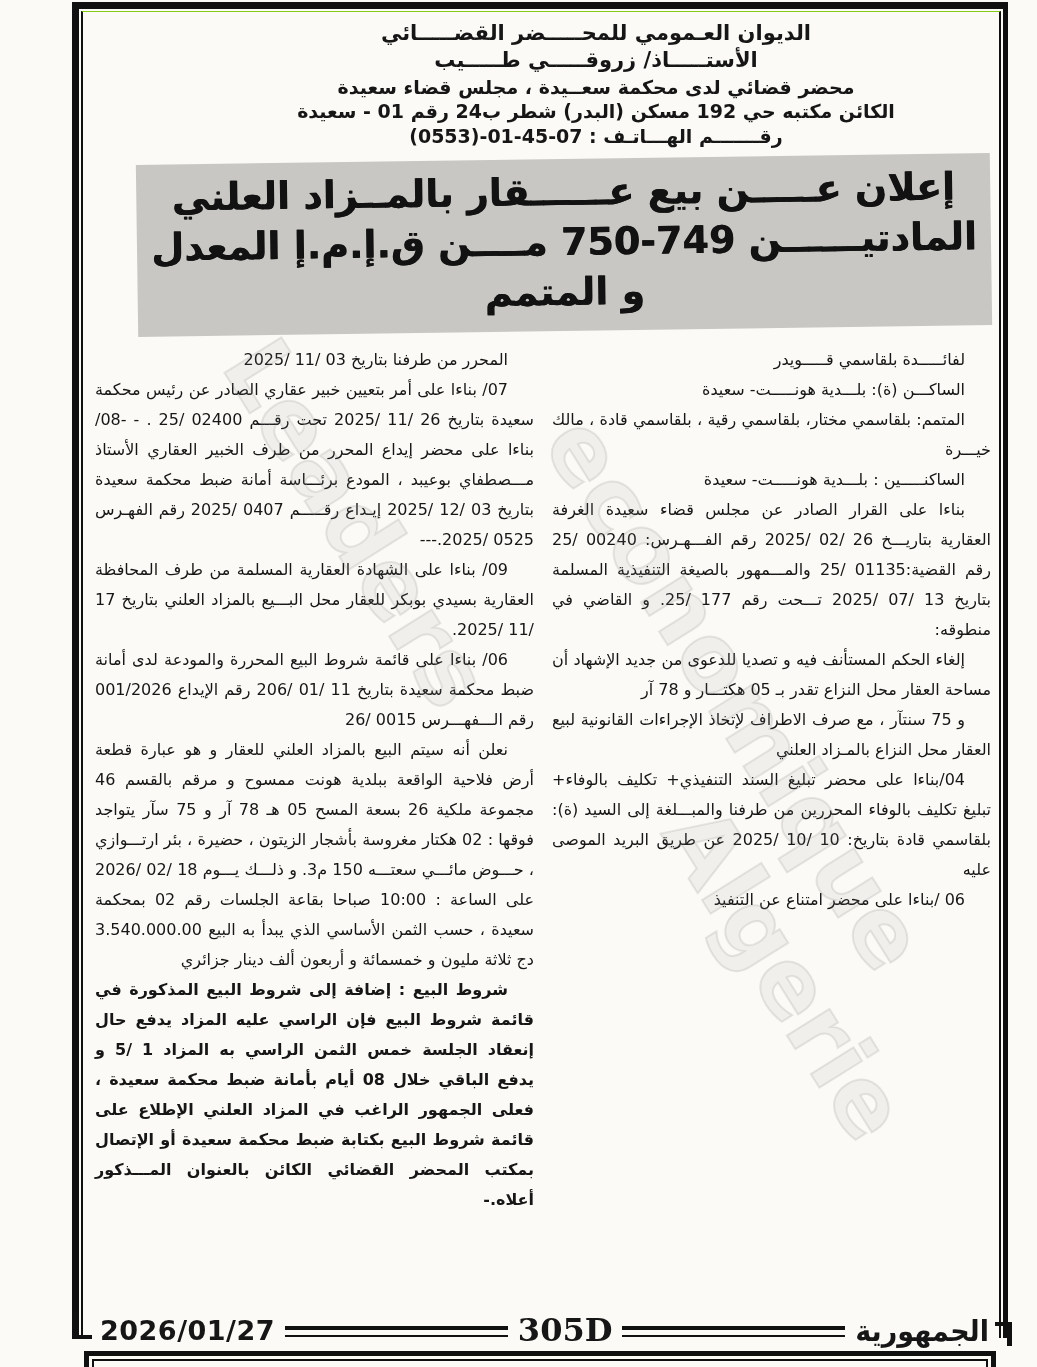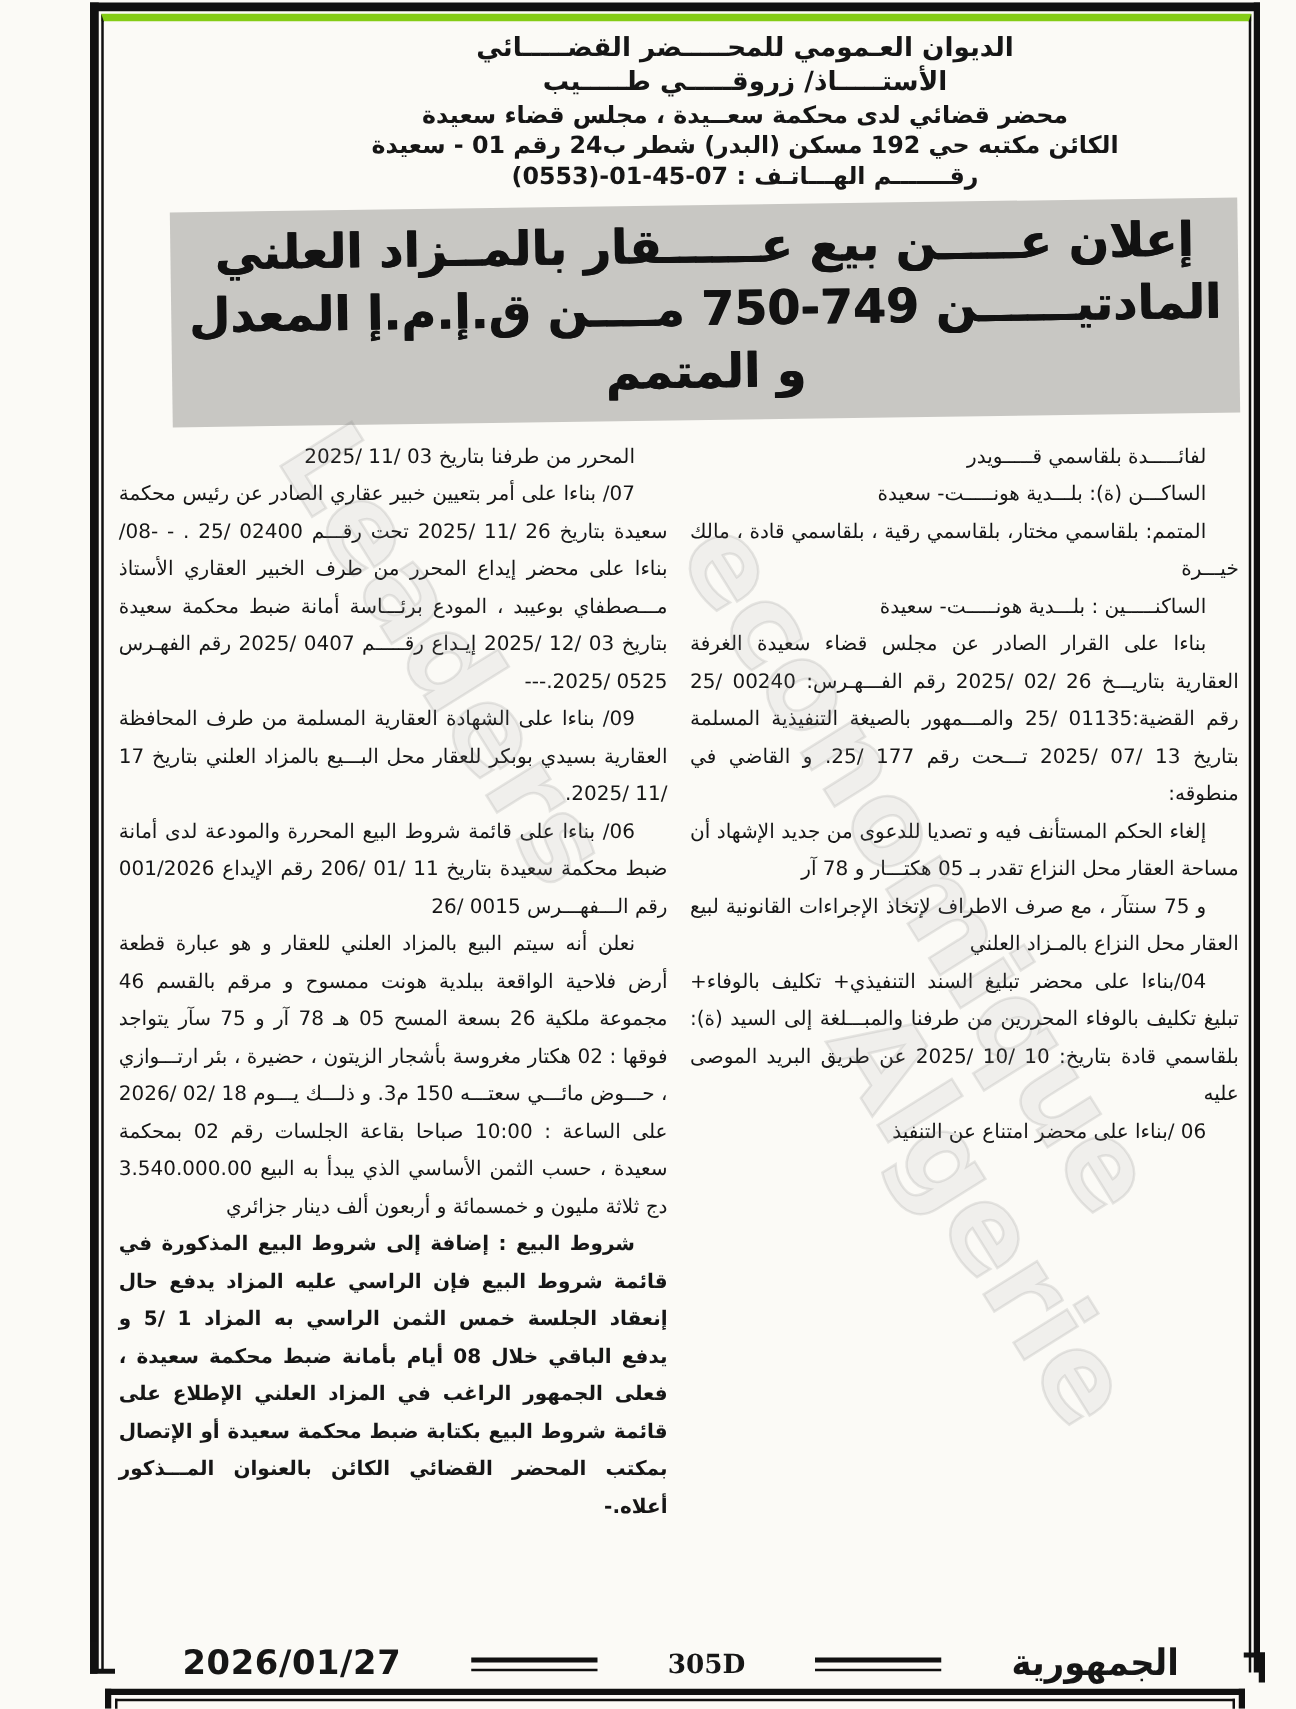--- a/index.html
+++ b/index.html
@@ -14,21 +14,21 @@
   
   .frame{
     position:absolute;left:72px;top:2px;width:936px;height:1336px;
     border-top:7px solid #101010;
     border-left:7px solid #101010;
     border-right:5px solid #101010;
     box-sizing:border-box;
   }
   .frame-inner{
     position:absolute;left:2px;right:2px;top:2px;bottom:0;
-    border-top:6px solid #84cc16;
+    border-top:1px solid #84cc16;
     border-left:2px solid #101010;
     border-right:2px solid #101010;
     box-sizing:border-box;
     direction:rtl;
     overflow:hidden;
   }
 
   
   .header{
     position:relative;left:55px;
@@ -74,25 +74,25 @@
     transform:rotate(58deg);
     white-space:nowrap;
   }
   .wm1{left:150px;top:470px;}
   .wm2{left:420px;top:640px;}
   .wm3{left:600px;top:920px;}
 
   
   .footer{
     position:absolute;left:72px;top:1312px;width:940px;height:36px;
-    display:flex;align-items:center;direction:ltr;gap:46px;
+    display:flex;align-items:center;direction:ltr;
   }
   .f-date{font-weight:bold;font-size:27px;padding:0 10px 0 6px;letter-spacing:0.5px;}
   .f-rule{flex:1;height:5px;border-top:4px solid #111;border-bottom:2px solid #111;margin-top:3px;}
-  .f-ref{font-family:"DejaVu Serif", serif;font-weight:bold;font-size:21px;padding:0 10px;}
+  .f-ref{font-family:"DejaVu Serif", serif;font-weight:bold;font-size:32px;padding:0 10px;}
   .f-logo{font-weight:bold;font-size:27px;padding:0 4px 0 10px;transform:scaleY(1.08);}
   .f-corner{width:14px;height:22px;border-left:6px solid #111;border-bottom:4px solid #111;margin-right:2px;margin-top:-8px;}
   .f-corner-r{width:12px;height:20px;border-right:5px solid #111;border-top:4px solid #111;margin-left:2px;margin-bottom:-8px;}
 
   
   .next-frame{
     position:absolute;left:84px;top:1351px;width:912px;height:16px;
     border-top:5px solid #101010;border-left:5px solid #101010;border-right:5px solid #101010;
     box-sizing:border-box;
   }

